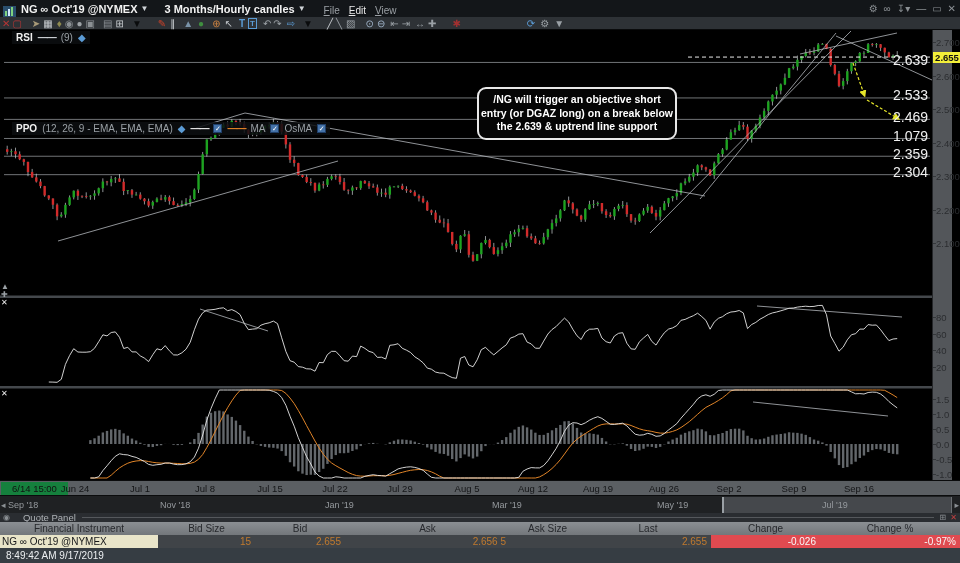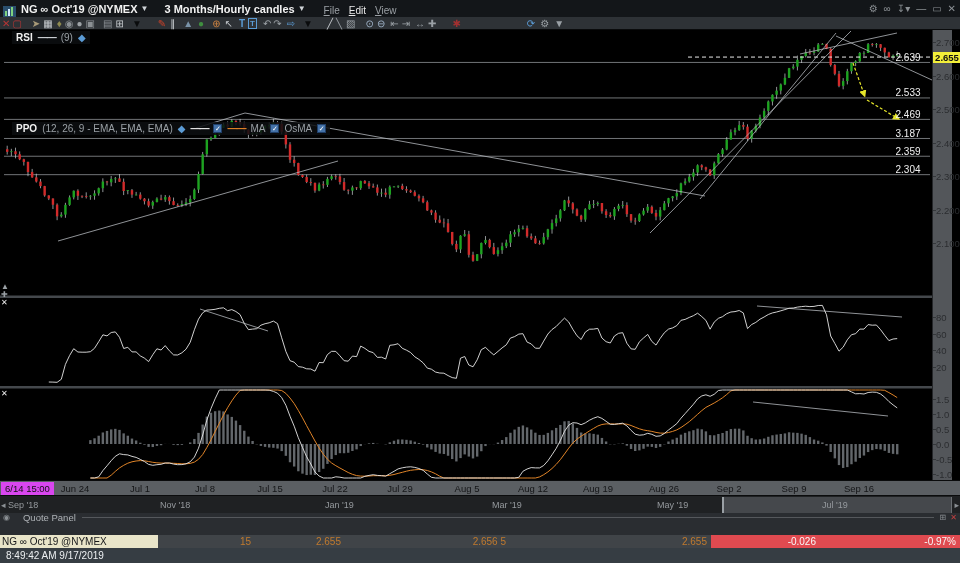--- a/index.html
+++ b/index.html
@@ -26,36 +26,36 @@
   .ticon.boxed{border:1px solid #5b9bd5;padding:0 1px;font-size:8px;line-height:9px}
   
   .chartwrap{position:absolute;left:0;top:30px;width:960px;height:450px;background:#000}
   #chart-svg{position:absolute;left:0;top:0}
   .axis-strip{position:absolute;left:932px;top:0;width:20px;height:450px;background:#53565a;
               border-left:1px solid #25272a}
   .atick{position:absolute;left:3px;font-size:9.5px;color:#2b2d30;white-space:nowrap}
   .atickdash{position:absolute;left:0;width:3px;height:1px;background:#35383b}
   .pricetag{position:absolute;left:0px;width:28px;height:11px;background:#f3ef39;color:#111;
             font-size:9.5px;font-weight:bold;text-align:center;line-height:11px}
-  .lvl{position:absolute;font-size:10px;color:#f0f0f0;text-align:center;width:40px}
+  .lvl{position:absolute;font-size:14px;color:#f0f0f0;text-align:right;width:40px}
   .annot{position:absolute;left:477px;top:57px;width:200px;background:#050505;
          border:2px solid #e8e8e8;border-radius:9px;color:#fff;font-size:10.5px;
          font-weight:bold;text-align:center;line-height:1.3;padding:4px 2px}
   .legend{position:absolute;font-size:10px;color:#9aa0a5;background:rgba(12,14,16,.85);
           padding:1px 4px;display:flex;align-items:center;gap:5px;white-space:nowrap}
   .legend b{color:#f0f0f0;font-size:10px}
   .dash{font-weight:bold;letter-spacing:-1px}
   .cb{display:inline-block;width:9px;height:9px;background:#4472a8;border:1px solid #203f68;
       color:#fff;font-size:7px;line-height:8px;text-align:center}
   .gx{position:absolute;color:#9aa0a5;font-size:8px;line-height:8px}
   
   .xaxis{position:absolute;left:0;top:480px;width:960px;height:15px;background:#5b5f63;
          border-top:1px solid #0a0b0c}
   .xlab{position:absolute;top:2px;font-size:9.5px;color:#141517;white-space:nowrap;transform:translateX(-50%)}
-  .xlab.hl{background:#d946ef;transform:none;padding:0 4px;top:1px;line-height:13px;color:#111}
+  .xlab.hl{background:#15803d;transform:none;padding:0 11px;top:1px;line-height:13px;color:#111}
   
   .sbar{position:absolute;left:0;top:495px;width:960px;height:18px;background:#1f2123;
         border-top:1px solid #0b0c0d}
   .sthumb{position:absolute;left:722px;top:1px;width:230px;height:16px;background:#45484c;
           border-left:2px solid #9aa0a5;border-right:1px solid #6a6e72}
   .slab{position:absolute;top:4px;font-size:9px;color:#95999d;white-space:nowrap}
   .sarrow{position:absolute;top:4px;font-size:9px;color:#8b9094}
   
   .qpanel{position:absolute;left:0;top:513px;width:960px;height:35px;background:#2a2d31}
   .qhead{position:absolute;left:0;top:0;width:960px;height:9px;display:flex;align-items:center}
@@ -794,26 +794,27 @@
         <rect x="875.231" y="414" width="2.4" height="5.059705667684975" fill="#63676b"></rect>
         <rect x="879.39" y="414" width="2.4" height="5.405558395168468" fill="#63676b"></rect>
         <rect x="883.549" y="414" width="2.4" height="6.844304398258019" fill="#63676b"></rect>
         <rect x="887.708" y="414" width="2.4" height="8.92437207912793" fill="#63676b"></rect>
         <rect x="891.867" y="414" width="2.4" height="9.870739407588815" fill="#63676b"></rect>
         <rect x="896.026" y="414" width="2.4" height="10.324173411471179" fill="#63676b"></rect>
         <polyline points="90.4,448.0 94.5,448.0 98.7,448.0 102.9,448.0 107.0,448.0 111.2,445.2 115.3,441.4 119.5,437.9 123.7,435.3 127.8,433.2 132.0,431.8 136.1,431.0 140.3,430.6 144.4,430.8 148.6,431.5 152.8,432.3 156.9,432.8 161.1,433.1 165.2,433.1 169.4,433.1 173.6,433.3 177.7,433.5 181.9,433.8 186.0,433.8 190.2,433.4 194.4,432.1 198.5,429.3 202.7,424.5 206.8,417.6 211.0,409.8 215.1,401.6 219.3,393.2 223.5,385.1 227.6,377.7 231.8,370.9 235.9,365.1 240.1,360.4 244.3,360.0 248.4,360.0 252.6,360.0 256.7,360.0 260.9,360.0 265.1,360.0 269.2,360.0 273.4,360.0 277.5,360.0 281.7,360.5 285.9,363.4 290.0,368.0 294.2,373.6 298.3,380.4 302.5,387.9 306.6,395.6 310.8,403.3 315.0,411.0 319.1,418.0 323.3,424.2 327.4,429.2 331.6,433.0 335.8,435.7 339.9,438.0 344.1,440.3 348.2,442.5 352.4,444.3 356.6,445.6 360.7,446.1 364.9,446.2 369.0,446.0 373.2,445.7 377.4,445.7 381.5,445.7 385.7,445.8 389.8,445.3 394.0,444.5 398.1,443.4 402.3,442.3 406.5,441.2 410.6,440.3 414.8,439.8 418.9,439.5 423.1,439.7 427.3,440.5 431.4,441.9 435.6,443.8 439.7,446.2 443.9,448.0 448.1,448.0 452.2,448.0 456.4,448.0 460.5,448.0 464.7,448.0 468.8,448.0 473.0,448.0 477.2,448.0 481.3,448.0 485.5,448.0 489.6,448.0 493.8,448.0 498.0,448.0 502.1,448.0 506.3,448.0 510.4,448.0 514.6,448.0 518.8,448.0 522.9,448.0 527.1,448.0 531.2,448.0 535.4,448.0 539.6,446.9 543.7,444.7 547.9,441.9 552.0,438.5 556.2,434.4 560.3,429.7 564.5,424.0 568.7,418.2 572.8,413.1 577.0,409.1 581.1,406.2 585.3,403.6 589.5,400.9 593.6,398.4 597.8,396.0 601.9,394.5 606.1,393.9 610.3,393.9 614.4,394.0 618.6,394.0 622.7,393.8 626.9,394.2 631.1,395.5 635.2,397.2 639.4,398.8 643.5,400.0 647.7,400.7 651.8,401.4 656.0,402.4 660.2,403.1 664.3,403.2 668.5,402.5 672.6,401.4 676.8,399.9 681.0,397.5 685.1,394.7 689.3,391.6 693.4,388.1 697.6,384.3 701.8,380.6 705.9,377.4 710.1,375.2 714.2,373.0 718.4,370.5 722.5,367.8 726.7,364.5 730.9,360.8 735.0,360.0 739.2,360.0 743.3,360.0 747.5,360.0 751.7,360.0 755.8,360.0 760.0,360.0 764.1,360.0 768.3,360.0 772.5,360.0 776.6,360.0 780.8,360.0 784.9,360.0 789.1,360.0 793.3,360.0 797.4,360.0 801.6,360.0 805.7,360.0 809.9,360.0 814.0,360.0 818.2,360.0 822.4,360.0 826.5,360.0 830.7,360.0 834.8,360.0 839.0,360.0 843.2,360.0 847.3,360.0 851.5,360.0 855.6,360.0 859.8,360.0 864.0,360.0 868.1,360.0 872.3,360.0 876.4,360.0 880.6,360.0 884.7,360.3 888.9,362.6 893.1,365.0 897.2,367.6" fill="none" stroke="#e08428" stroke-width="1"></polyline>
         <polyline points="90.4,448.0 94.5,448.0 98.7,446.8 102.9,440.6 107.0,435.8 111.2,430.7 115.3,426.3 119.5,423.8 123.7,424.6 127.8,424.9 132.0,426.4 136.1,427.4 140.3,429.4 144.4,431.5 148.6,434.4 152.8,435.3 156.9,434.7 161.1,434.3 165.2,433.0 169.4,433.0 173.6,434.1 177.7,434.7 181.9,434.6 186.0,433.8 190.2,431.8 194.4,427.1 198.5,418.2 202.7,405.0 206.8,390.2 211.0,378.5 215.1,368.8 219.3,360.0 223.5,360.0 227.6,360.0 231.8,360.0 235.9,360.0 240.1,360.0 244.3,360.0 248.4,360.0 252.6,360.0 256.7,360.0 260.9,360.0 265.1,360.0 269.2,360.2 273.4,361.4 277.5,363.2 281.7,367.6 285.9,375.3 290.0,386.2 294.2,396.2 298.3,407.7 302.5,417.5 306.6,426.7 310.8,434.0 315.0,442.0 319.1,446.0 323.3,448.0 327.4,448.0 331.6,448.0 335.8,446.8 339.9,447.2 344.1,448.0 348.2,448.0 352.4,448.0 356.6,448.0 360.7,448.0 364.9,446.3 369.0,445.4 373.2,444.7 377.4,445.4 381.5,445.7 385.7,446.1 389.8,443.7 394.0,441.3 398.1,438.9 402.3,437.8 406.5,437.1 410.6,436.8 414.8,437.4 418.9,438.5 423.1,440.3 427.3,444.0 431.4,447.3 435.6,448.0 439.7,448.0 443.9,448.0 448.1,448.0 452.2,448.0 456.4,448.0 460.5,448.0 464.7,448.0 468.8,448.0 473.0,448.0 477.2,448.0 481.3,448.0 485.5,448.0 489.6,448.0 493.8,448.0 498.0,448.0 502.1,448.0 506.3,448.0 510.4,448.0 514.6,448.0 518.8,447.3 522.9,441.3 527.1,439.0 531.2,437.6 535.4,437.9 539.6,437.9 543.7,435.5 547.9,430.8 552.0,424.8 556.2,418.4 560.3,410.6 564.5,401.3 568.7,395.2 572.8,392.7 577.0,393.0 581.1,394.7 585.3,392.9 589.5,390.2 593.6,388.2 597.8,386.7 601.9,388.4 606.1,391.3 610.3,394.3 614.4,394.4 618.6,393.7 622.7,393.2 626.9,395.9 631.1,400.4 635.2,404.2 639.4,405.2 643.5,404.8 647.7,403.3 651.8,404.3 656.0,406.3 660.2,405.9 664.3,403.5 668.5,400.0 672.6,396.9 676.8,393.6 681.0,388.2 685.1,383.6 689.3,378.9 693.4,374.3 697.6,368.9 701.8,365.9 705.9,364.8 710.1,366.3 714.2,364.3 718.4,360.5 722.5,360.0 726.7,360.0 730.9,360.0 735.0,360.0 739.2,360.0 743.3,360.0 747.5,360.0 751.7,360.0 755.8,360.0 760.0,360.0 764.1,360.0 768.3,360.0 772.5,360.0 776.6,360.0 780.8,360.0 784.9,360.0 789.1,360.0 793.3,360.0 797.4,360.0 801.6,360.0 805.7,360.0 809.9,360.0 814.0,360.0 818.2,360.0 822.4,360.0 826.5,360.0 830.7,360.0 834.8,360.0 839.0,360.0 843.2,360.0 847.3,360.0 851.5,361.9 855.6,363.8 859.8,363.6 864.0,364.0 868.1,362.5 872.3,362.1 876.4,362.3 880.6,364.0 884.7,367.2 888.9,371.5 893.1,374.9 897.2,377.9" fill="none" stroke="#e8e8e8" stroke-width="0.9"></polyline>
       </svg>
 
+    <div class="annot">/NG will trigger an objective short entry (or DGAZ long) on a break below the 2.639 &amp; uptrend line support</div>
 
     <div id="level-labels">
         <div class="lvl" style="left: 888px; top: 21.935px;">2.639</div>
         <div class="lvl" style="left: 888px; top: 57.445px;">2.533</div>
         <div class="lvl" style="left: 888px; top: 78.885px;">2.469</div>
-        <div class="lvl" style="left: 888px; top: 97.98px;">3.187</div>
+        <div class="lvl" style="left: 888px; top: 97.98px;">1.079</div>
         <div class="lvl" style="left: 888px; top: 115.735px;">2.359</div>
         <div class="lvl" style="left: 888px; top: 134.16px;">2.304</div>
       </div>
 
     <div class="axis-strip" id="axis-strip">
         <span class="atick" style="top: 7px;">2.700</span>
         <span class="atickdash" style="top: 12px;"></span>
         <span class="atick" style="top: 40.5px;">2.600</span>
         <span class="atickdash" style="top: 45.5px;"></span>
         <span class="atick" style="top: 74px;">2.500</span>
@@ -902,20 +903,30 @@
   <div class="qpanel">
     <div class="qhead">
       <span class="qtoggle">◉</span>
       <span class="qtitle">Quote Panel</span>
       <span class="qline"></span>
       <span class="qicons">
         <span style="color:#8b9094">⊞</span>
         <span style="color:#c24040">✕</span>
       </span>
     </div>
+    <div class="qcols" id="qcols">
+        <span class="qcol" style="left: 0px; width: 158px;">Financial Instrument</span>
+        <span class="qcol" style="left: 158px; width: 97px;">Bid Size</span>
+        <span class="qcol" style="left: 255px; width: 90px;">Bid</span>
+        <span class="qcol" style="left: 345px; width: 165px;">Ask</span>
+        <span class="qcol" style="left: 510px; width: 75px;">Ask Size</span>
+        <span class="qcol" style="left: 585px; width: 126px;">Last</span>
+        <span class="qcol" style="left: 711px; width: 109px;">Change</span>
+        <span class="qcol" style="left: 820px; width: 140px;">Change %</span>
+      </div>
     <div class="qrow" id="qrow">
         <span class="qcell inst" style="left: 0px; width: 158px;">NG ∞ Oct'19 @NYMEX</span>
         <span class="qcell " style="left: 158px; width: 97px;">15</span>
         <span class="qcell " style="left: 255px; width: 90px;">2.655</span>
         <span class="qcell " style="left: 345px; width: 165px;">2.656 5</span>
         <span class="qcell " style="left: 510px; width: 75px;"></span>
         <span class="qcell " style="left: 585px; width: 126px;">2.655</span>
         <span class="qcell red" style="left: 711px; width: 109px;">-0.026</span>
         <span class="qcell red" style="left: 820px; width: 140px;">-0.97%</span>
       </div>

